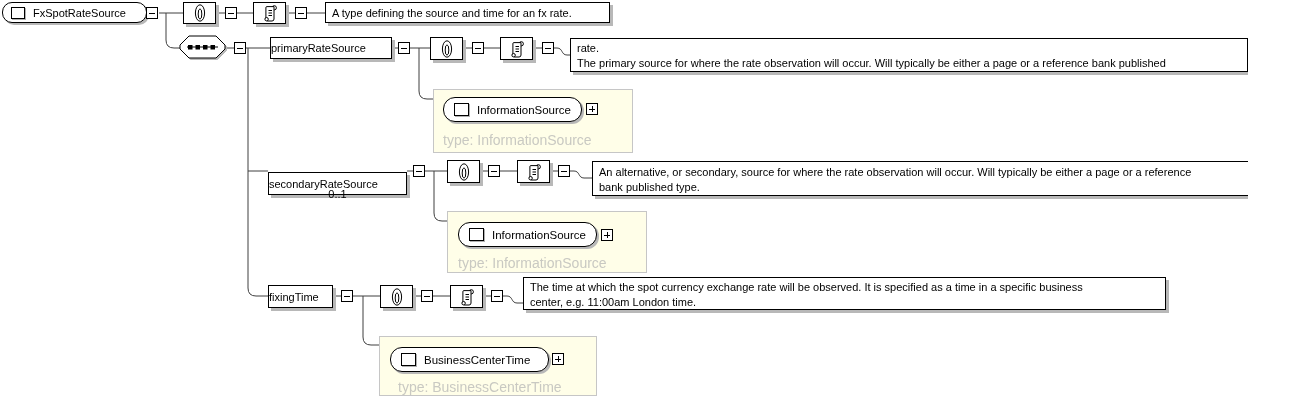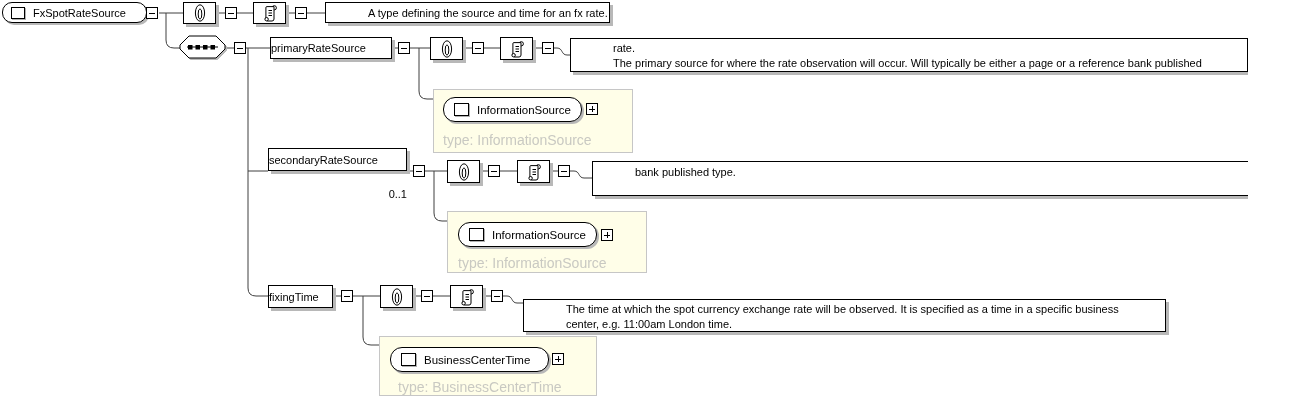--- a/index.html
+++ b/index.html
@@ -3,33 +3,33 @@
 <meta charset="utf-8">
 <style>
   html,body{margin:0;padding:0;background:#fff;}
   .stage{position:relative;width:1248px;height:400px;background:#fff;
          font-family:"Liberation Sans",sans-serif;color:#000;overflow:hidden;}
   svg.wires{position:absolute;left:0;top:0;z-index:1;}
   .box{position:absolute;box-sizing:border-box;background:#fff;border:1px solid #000;
        box-shadow:3px 3px 0 #b8b8b8;z-index:2;}
   .elbox{font-size:11px;display:flex;align-items:center;justify-content:flex-start;white-space:nowrap;}
   .docbox{font-size:11px;line-height:15px;padding:2px 0 0 6px;}
-  .docbox .dline{display:block;white-space:nowrap;overflow:hidden;margin-left:36px;}
+  .docbox .dline{display:block;white-space:nowrap;overflow:hidden;}
   .icobox{display:flex;align-items:center;justify-content:center;}
   .octa{position:absolute;box-sizing:border-box;background:#fff;border:1px solid #000;
         box-shadow:2px 2px 0 #b8b8b8;display:flex;align-items:center;z-index:3;
         font-size:11.5px;white-space:nowrap;}
   .octa .sq{display:inline-block;width:13px;height:11px;background:#fff;border:1px solid #000;
             box-shadow:1px 1px 0 #b0b0b0;margin:0 8px 0 10px;flex:0 0 auto;}
   .octa.root{border-radius:10px;font-size:11px;}
   .octa.root .sq{width:12px;height:10px;margin:0 8px 0 8px;}
   .octa.type{border-radius:12px;}
   .panel{position:absolute;box-sizing:border-box;background:#fffee8;border:1px solid #c6c6c6;z-index:0;}
   .caption{position:absolute;font-size:14px;color:#c9c9c2;white-space:nowrap;z-index:2;}
-  .card{position:absolute;font-size:11px;text-align:right;z-index:2;}
+  .card{position:absolute;font-size:11px;text-align:center;z-index:2;}
   .toggle{position:absolute;box-sizing:border-box;width:12px;height:12px;background:#fff;
           border:1px solid #000;z-index:4;}
   .toggle .tg-h{position:absolute;left:2px;right:2px;top:50%;margin-top:-0.5px;height:1px;background:#000;}
   .toggle .tg-v{position:absolute;top:2px;bottom:2px;left:50%;margin-left:-0.5px;width:1px;background:#000;}
   .seqwrap{position:absolute;z-index:3;}
 </style>
 </head>
 <body>
 
 <div class="stage">
@@ -165,21 +165,21 @@
   <div class="octa type" style="left:443px;top:97px;width:139px;height:25px">
     <span class="sq"></span>
     <span>InformationSource</span>
   </div>
   <div class="toggle" style="left:586px;top:103px">
       <span class="tg-h"></span>
       <span class="tg-v"></span>
     </div>
   <div class="caption" style="left:443px;top:132px">type: InformationSource</div>
 
-  <div class="box elbox" style="left:268px;top:148px;width:139px;height:23px">
+  <div class="box elbox" style="left:268px;top:172px;width:139px;height:23px">
     <span>secondaryRateSource</span>
   </div>
   <div class="card" style="left:268px;top:188px;width:139px">0..1</div>
   <div class="toggle" style="left:413px;top:165px">
       <span class="tg-h"></span>
     </div>
 
   <div class="box icobox" style="left:447px;top:160px;width:33px;height:23px">
     <svg width="14" height="20">
         <use href="#paperclip"></use>
@@ -192,20 +192,21 @@
   <div class="box icobox" style="left:517px;top:160px;width:33px;height:23px">
     <svg width="16" height="20">
         <use href="#scroll"></use>
       </svg>
   </div>
   <div class="toggle" style="left:558px;top:165px">
       <span class="tg-h"></span>
     </div>
 
   <div class="box docbox" style="left:592px;top:161px;width:668px;height:35px;padding-top:3px">
+    <span class="dline">An alternative, or secondary, source for where the rate observation will occur. Will typically be either a page or a reference</span>
     <span class="dline">bank published type.</span>
   </div>
 
   <div class="octa type" style="left:458px;top:222px;width:139px;height:25px">
     <span class="sq"></span>
     <span>InformationSource</span>
   </div>
   <div class="toggle" style="left:601px;top:229px">
       <span class="tg-h"></span>
       <span class="tg-v"></span>
@@ -230,21 +231,21 @@
 
   <div class="box icobox" style="left:450px;top:285px;width:33px;height:23px">
     <svg width="16" height="20">
         <use href="#scroll"></use>
       </svg>
   </div>
   <div class="toggle" style="left:491px;top:290px">
       <span class="tg-h"></span>
     </div>
 
-  <div class="box docbox" style="left:523px;top:299px;width:643px;height:33px">
+  <div class="box docbox" style="left:523px;top:277px;width:643px;height:33px">
     <span class="dline">The time at which the spot currency exchange rate will be observed. It is specified as a time in a specific business</span>
     <span class="dline">center, e.g. 11:00am London time.</span>
   </div>
 
   <div class="octa type" style="left:390px;top:347px;width:159px;height:25px">
     <span class="sq"></span>
     <span>BusinessCenterTime</span>
   </div>
   <div class="toggle" style="left:552px;top:353px">
       <span class="tg-h"></span>

